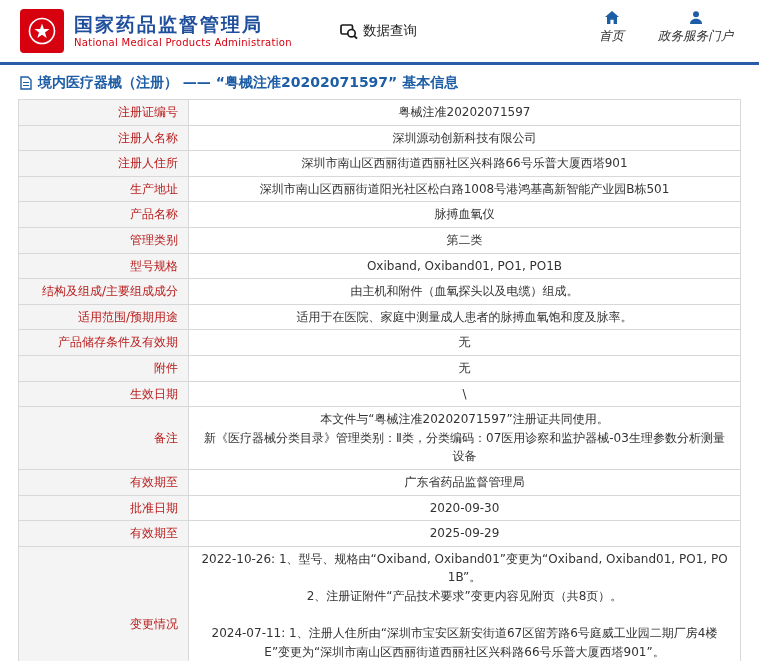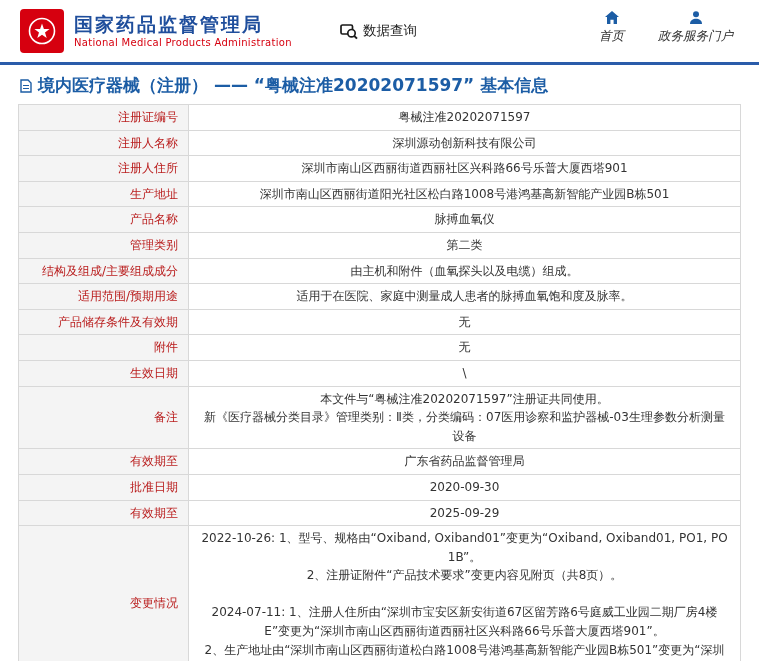--- a/index.html
+++ b/index.html
@@ -51,21 +51,21 @@
     display:flex; flex-direction:column; align-items:center; gap:3px;
     font-size:12.5px; color:#333; cursor:pointer; text-decoration:none;font-style:italic;
   }
   .blue-line { height:3px; background:#2a5caa; }
 
   
   .page-title-bar {
     display:flex; align-items:center; gap:6px;
     padding:9px 20px 7px 20px;
     color:#1c5da5;
-    font-size:17px;
+    font-size:14px;
     font-weight:bold;
   }
 
   
   table.info {
     border-collapse:collapse;
     margin:0 18px 10px 18px;
     width:723px;
     table-layout:fixed;
   }
@@ -162,20 +162,24 @@
       </tr>
       <tr class="short">
         <th>产品名称</th>
         <td>脉搏血氧仪</td>
       </tr>
       <tr class="short">
         <th>管理类别</th>
         <td>第二类</td>
       </tr>
       <tr class="short">
+        <th>型号规格</th>
+        <td>Oxiband, Oxiband01, PO1, PO1B</td>
+      </tr>
+      <tr class="short">
         <th>结构及组成/主要组成成分</th>
         <td>由主机和附件（血氧探头以及电缆）组成。</td>
       </tr>
       <tr class="short">
         <th>适用范围/预期用途</th>
         <td>适用于在医院、家庭中测量成人患者的脉搏血氧饱和度及脉率。</td>
       </tr>
       <tr class="short">
         <th>产品储存条件及有效期</th>
         <td>无</td>

